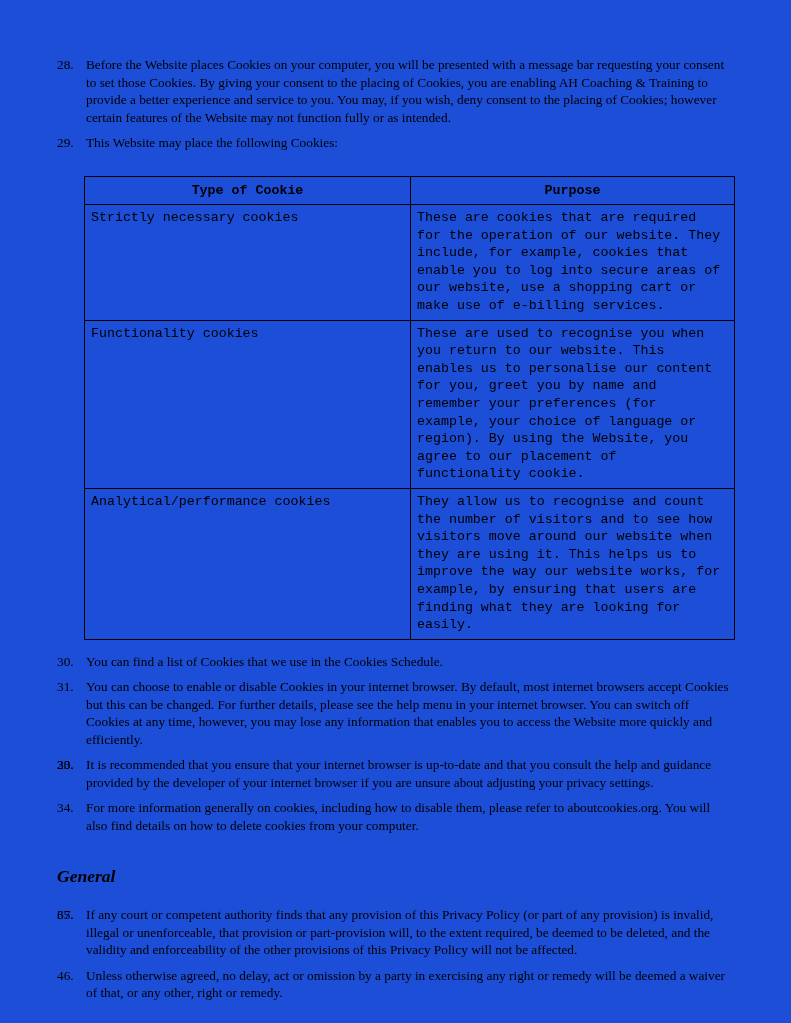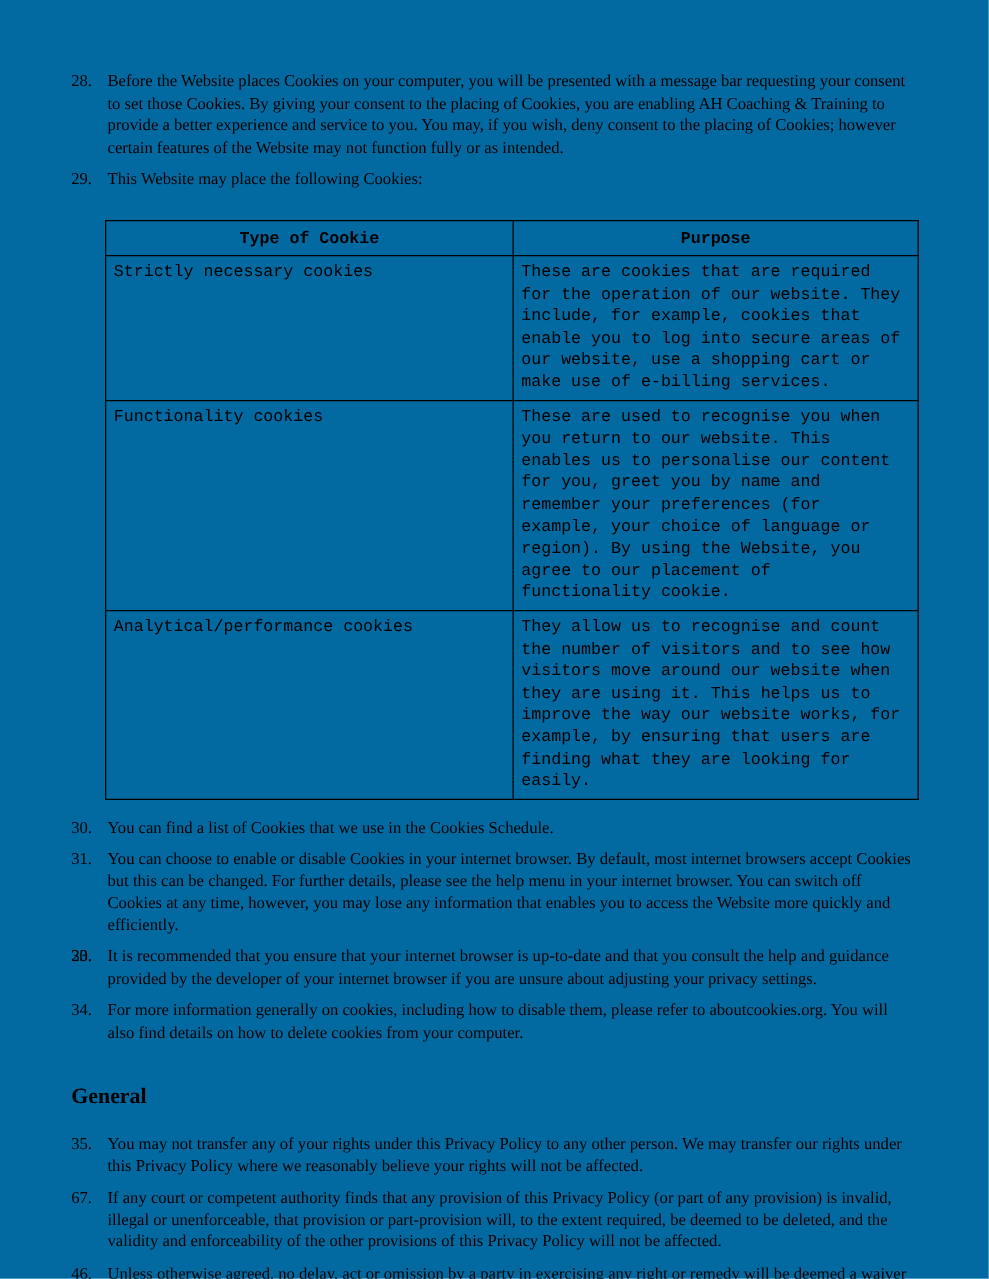--- a/index.html
+++ b/index.html
@@ -7,21 +7,21 @@
   body {
     width: 791px;
     height: 1023px;
     font-family: "Liberation Serif", "DejaVu Serif", serif;
     color: #000000;
     overflow: hidden;
   }
   .page {
     width: 791px;
     height: 1023px;
-    background: #0369a1;
+    background: #1d4ed8;
     padding: 56px 57px 0 57px;
   }
   .list-item {
     position: relative;
     padding-left: 29px;
     margin-bottom: 8px;
     font-size: 13.3px;
     line-height: 17.5px;
     text-align: left;
   }
@@ -51,20 +51,21 @@
     font-weight: bold;
     padding: 5px 6px;
   }
   table.cookie-table col.c1 { width: 326px; }
   table.cookie-table col.c2 { width: 324px; }
   h2.section-heading {
     font-size: 17.5px;
     font-weight: bold;
     margin: 31px 0 19px 0;
     line-height: 22px;
+    font-style: italic;
   }
 </style>
 </head>
 <body>
 
 <div class="page">
 
   <div class="list-item">
     <span class="num">28.</span>
     <span class="txt">Before the Website places Cookies on your computer, you will be presented with a message bar requesting your consent to set those Cookies. By giving your consent to the placing of Cookies, you are enabling AH Coaching &amp; Training to provide a better experience and service to you. You may, if you wish, deny consent to the placing of Cookies; however certain features of the Website may not function fully or as intended.</span>
@@ -118,21 +119,20 @@
   </div>
   <div class="list-item">
     <span class="num">34.</span>
     <span class="txt">For more information generally on cookies, including how to disable them, please refer to aboutcookies.org. You will also find details on how to delete cookies from your computer.</span>
   </div>
 
   <h2 class="section-heading">General</h2>
 
   <div class="list-item">
     <span class="num">35.</span>
-    <span class="txt">You may not transfer any of your rights under this Privacy Policy to any other person. We may transfer our rights under this Privacy Policy where we reasonably believe your rights will not be affected.</span>
   </div>
   <div class="list-item">
     <span class="num">67.</span>
     <span class="txt">If any court or competent authority finds that any provision of this Privacy Policy (or part of any provision) is invalid, illegal or unenforceable, that provision or part-provision will, to the extent required, be deemed to be deleted, and the validity and enforceability of the other provisions of this Privacy Policy will not be affected.</span>
   </div>
   <div class="list-item">
     <span class="num">46.</span>
     <span class="txt">Unless otherwise agreed, no delay, act or omission by a party in exercising any right or remedy will be deemed a waiver of that, or any other, right or remedy.</span>
   </div>
 

